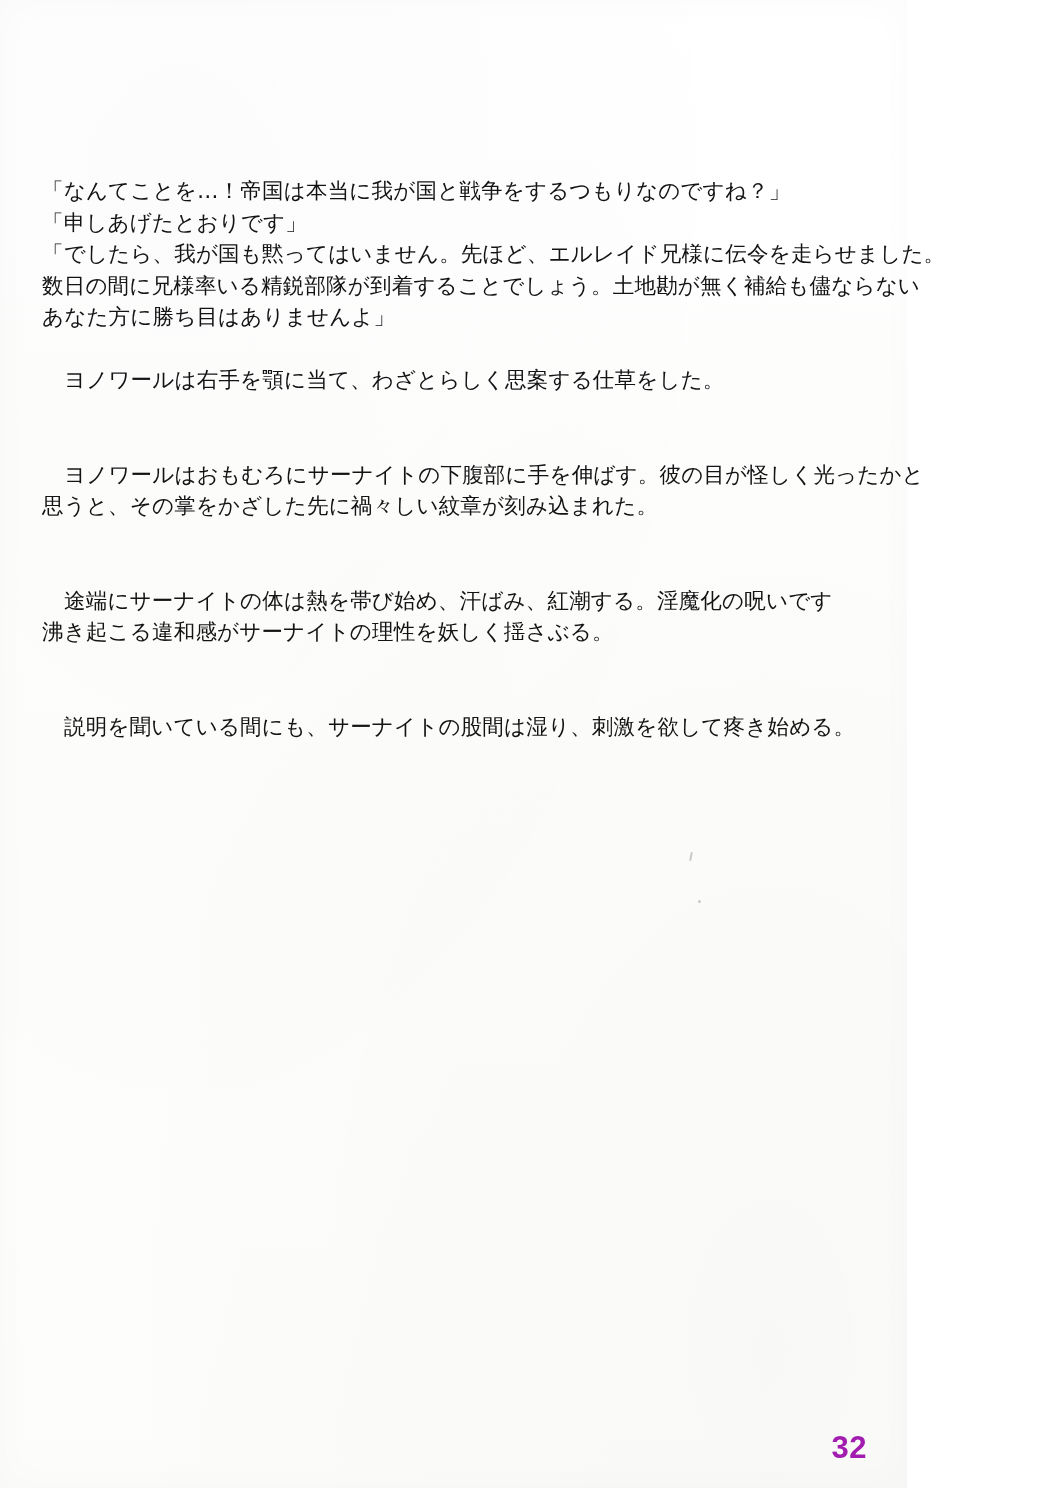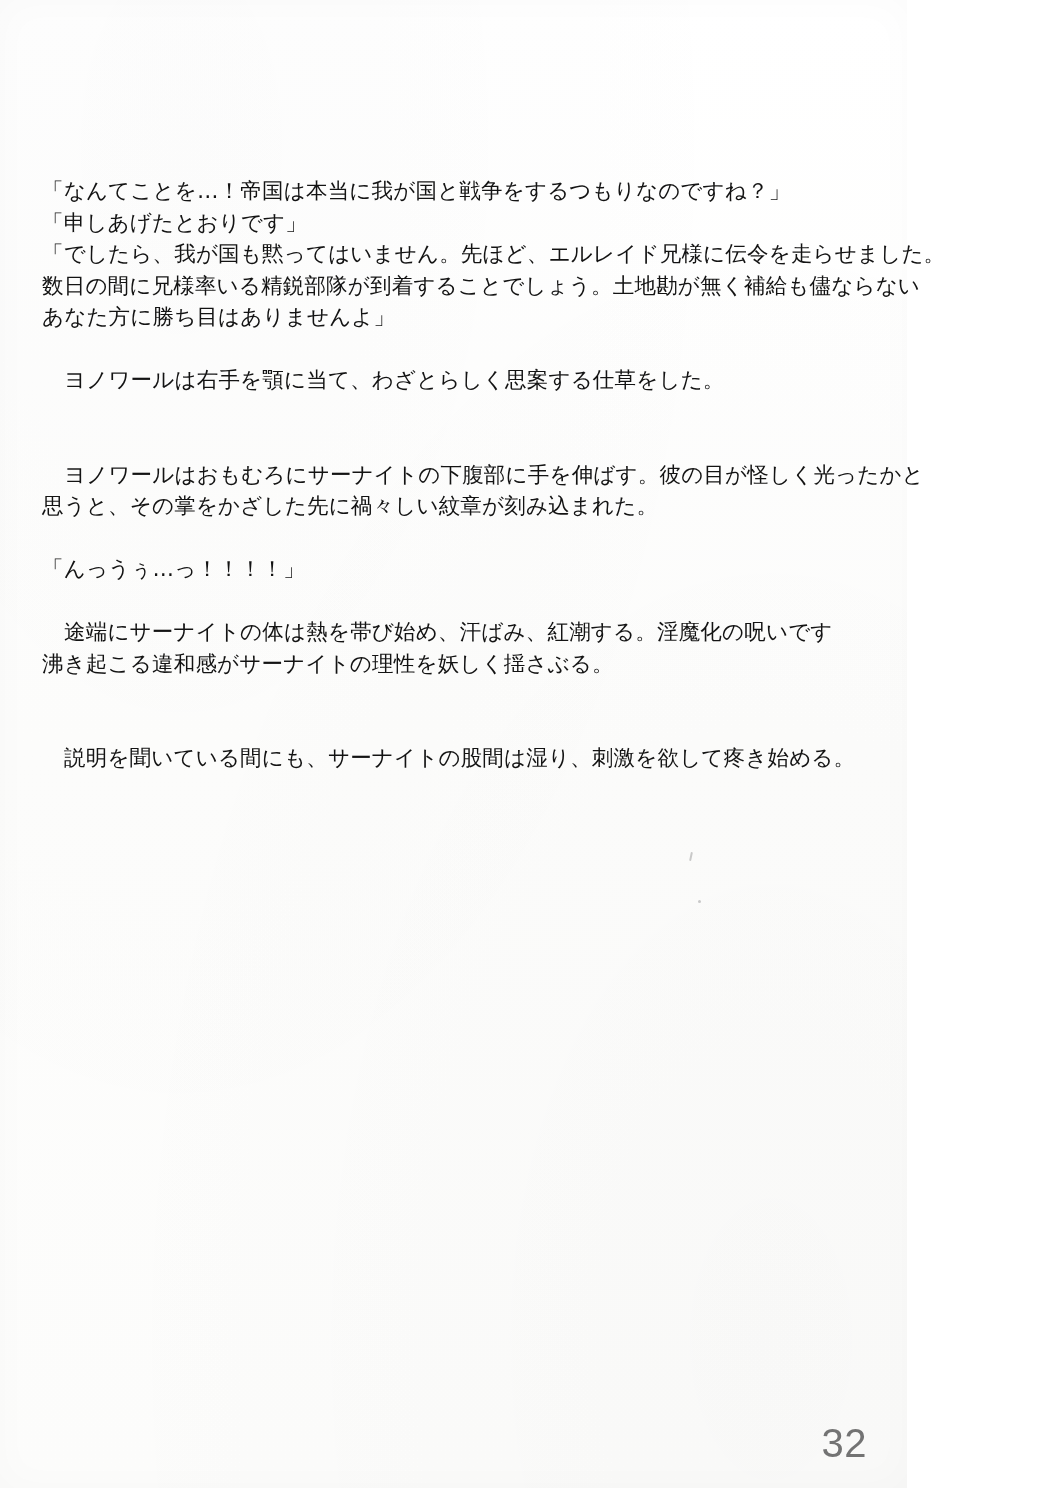--- a/index.html
+++ b/index.html
@@ -50,23 +50,23 @@
   .para.indent {
     text-indent: 22px;
   }
   .gap {
     height: 31.5px;
   }
   .page-number {
     position: absolute;
     right: 40px;
     bottom: 22px;
-    font-size: 40px;
-    font-weight: 400;
-    color: #737373;
+    font-size: 31px;
+    font-weight: 700;
+    color: #a21caf;
     font-family: "Liberation Sans", sans-serif;
     letter-spacing: 0.5px;
   }
   .edge-shadow {
     position: absolute;
     inset: 0;
     box-shadow: inset 0 0 40px rgba(0,0,0,0.018);
     pointer-events: none;
   }
   .speck {
@@ -88,21 +88,20 @@
 「でしたら、我が国も黙ってはいません。先ほど、エルレイド兄様に伝令を走らせました。
 数日の間に兄様率いる精鋭部隊が到着することでしょう。土地勘が無く補給も儘ならない
 あなた方に勝ち目はありませんよ」</p>
     <div class="gap"></div>
     <p class="para indent">ヨノワールは右手を顎に当て、わざとらしく思案する仕草をした。</p>
     <div class="gap"></div>
     <div class="gap"></div>
     <p class="para indent">ヨノワールはおもむろにサーナイトの下腹部に手を伸ばす。彼の目が怪しく光ったかと
 思うと、その掌をかざした先に禍々しい紋章が刻み込まれた。</p>
     <div class="gap"></div>
-    <p class="para">「んっうぅ…っ！！！！」</p>
     <div class="gap"></div>
     <p class="para indent">途端にサーナイトの体は熱を帯び始め、汗ばみ、紅潮する。淫魔化の呪いです
 沸き起こる違和感がサーナイトの理性を妖しく揺さぶる。</p>
     <div class="gap"></div>
     <div class="gap"></div>
     <p class="para indent">説明を聞いている間にも、サーナイトの股間は湿り、刺激を欲して疼き始める。</p>
     <div class="gap"></div>
   </div>
 
   <div class="page-number">32</div>

